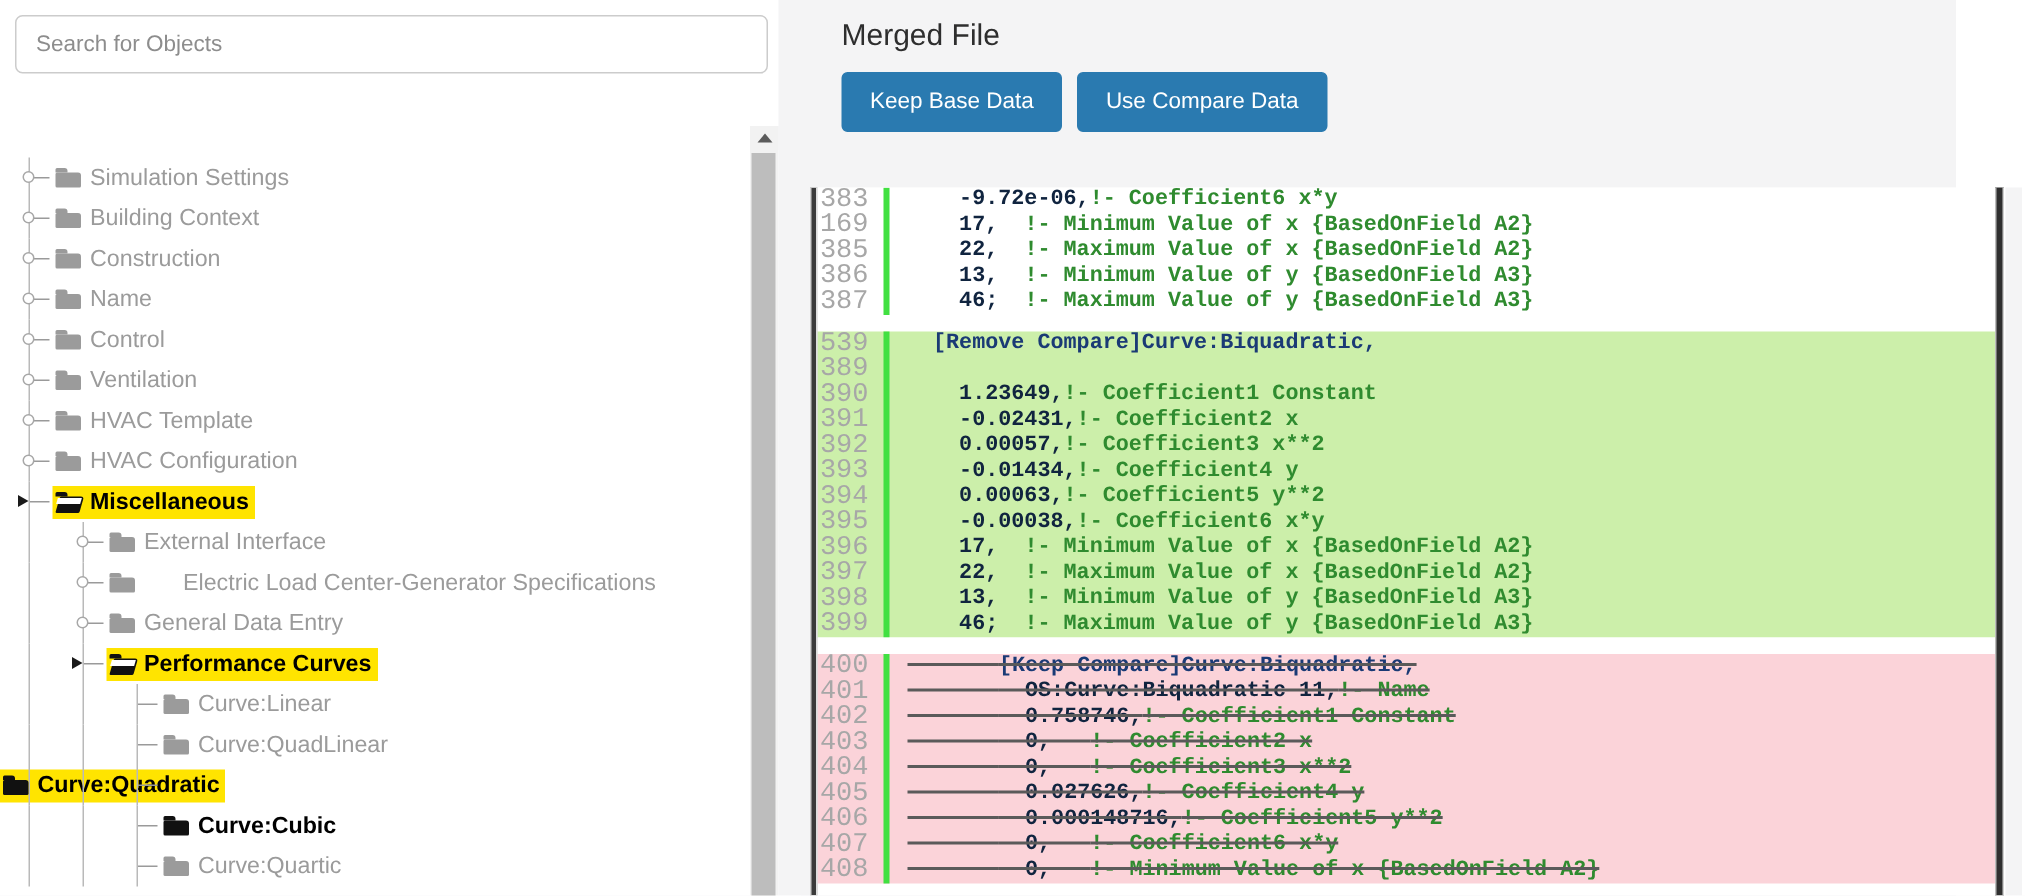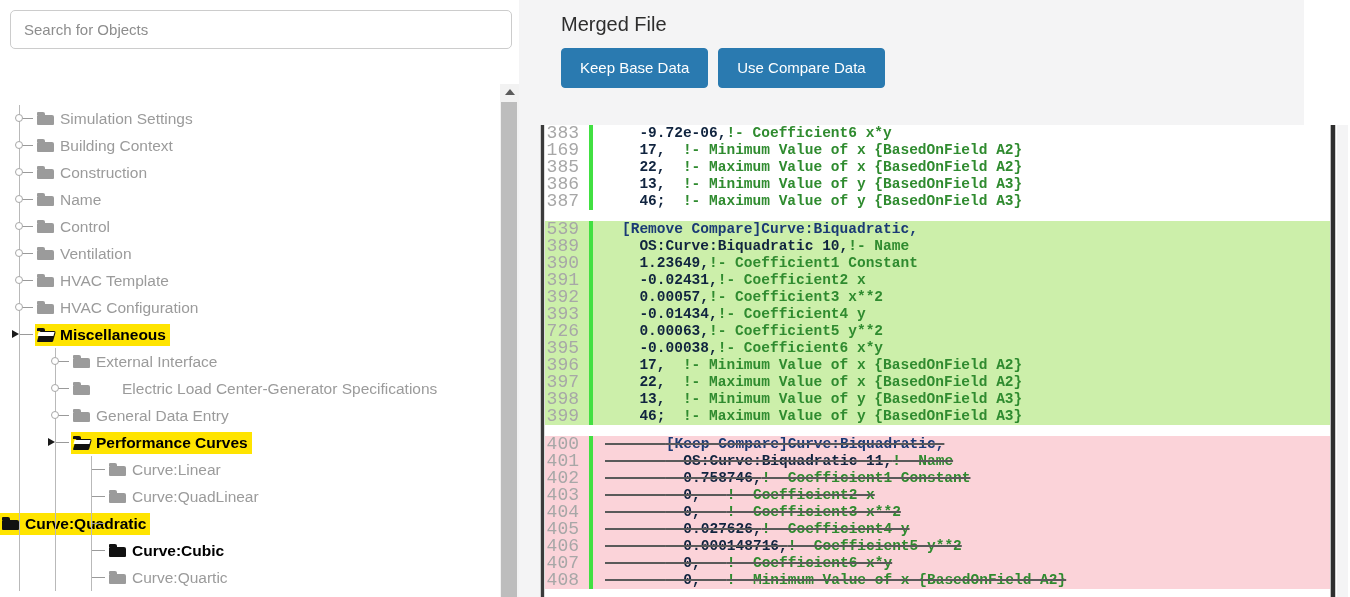--- a/index.html
+++ b/index.html
@@ -619,26 +619,26 @@
           <div class="hunk ctx">
             <div class="cline"><span class="lno">383</span><span class="ctext"><span class="tok-num">  -9.72e-06,</span><span class="tok-com">!- Coefficient6 x*y</span></span></div>
             <div class="cline"><span class="lno">169</span><span class="ctext"><span class="tok-num">  17,  </span><span class="tok-com">!- Minimum Value of x {BasedOnField A2}</span></span></div>
             <div class="cline"><span class="lno">385</span><span class="ctext"><span class="tok-num">  22,  </span><span class="tok-com">!- Maximum Value of x {BasedOnField A2}</span></span></div>
             <div class="cline"><span class="lno">386</span><span class="ctext"><span class="tok-num">  13,  </span><span class="tok-com">!- Minimum Value of y {BasedOnField A3}</span></span></div>
             <div class="cline"><span class="lno">387</span><span class="ctext"><span class="tok-num">  46;  </span><span class="tok-com">!- Maximum Value of y {BasedOnField A3}</span></span></div>
           </div>
           <div class="hunk spacer"></div>
           <div class="hunk add">
             <div class="cline"><span class="lno">539</span><span class="ctext"><span class="tok-key">[Remove Compare]Curve:Biquadratic,</span></span></div>
-            <div class="cline"><span class="lno">389</span><span class="ctext"><span class="tok-num">  OS:Curve:Biquadratic 10,</span><span class="tok-com">!- Name</span></span></div>
+            <div class="cline"><span class="lno">389</span></div>
             <div class="cline"><span class="lno">390</span><span class="ctext"><span class="tok-num">  1.23649,</span><span class="tok-com">!- Coefficient1 Constant</span></span></div>
             <div class="cline"><span class="lno">391</span><span class="ctext"><span class="tok-num">  -0.02431,</span><span class="tok-com">!- Coefficient2 x</span></span></div>
             <div class="cline"><span class="lno">392</span><span class="ctext"><span class="tok-num">  0.00057,</span><span class="tok-com">!- Coefficient3 x**2</span></span></div>
             <div class="cline"><span class="lno">393</span><span class="ctext"><span class="tok-num">  -0.01434,</span><span class="tok-com">!- Coefficient4 y</span></span></div>
-            <div class="cline"><span class="lno">726</span><span class="ctext"><span class="tok-num">  0.00063,</span><span class="tok-com">!- Coefficient5 y**2</span></span></div>
+            <div class="cline"><span class="lno">394</span><span class="ctext"><span class="tok-num">  0.00063,</span><span class="tok-com">!- Coefficient5 y**2</span></span></div>
             <div class="cline"><span class="lno">395</span><span class="ctext"><span class="tok-num">  -0.00038,</span><span class="tok-com">!- Coefficient6 x*y</span></span></div>
             <div class="cline"><span class="lno">396</span><span class="ctext"><span class="tok-num">  17,  </span><span class="tok-com">!- Minimum Value of x {BasedOnField A2}</span></span></div>
             <div class="cline"><span class="lno">397</span><span class="ctext"><span class="tok-num">  22,  </span><span class="tok-com">!- Maximum Value of x {BasedOnField A2}</span></span></div>
             <div class="cline"><span class="lno">398</span><span class="ctext"><span class="tok-num">  13,  </span><span class="tok-com">!- Minimum Value of y {BasedOnField A3}</span></span></div>
             <div class="cline"><span class="lno">399</span><span class="ctext"><span class="tok-num">  46;  </span><span class="tok-com">!- Maximum Value of y {BasedOnField A3}</span></span></div>
           </div>
           <div class="hunk spacer"></div>
           <div class="hunk del">
             <div class="cline"><span class="lno">400</span><span class="ctext"><span class="tok-key">[Keep Compare]Curve:Biquadratic,</span></span></div>
             <div class="cline"><span class="lno">401</span><span class="ctext"><span class="tok-num">  OS:Curve:Biquadratic 11,</span><span class="tok-com">!- Name</span></span></div>

